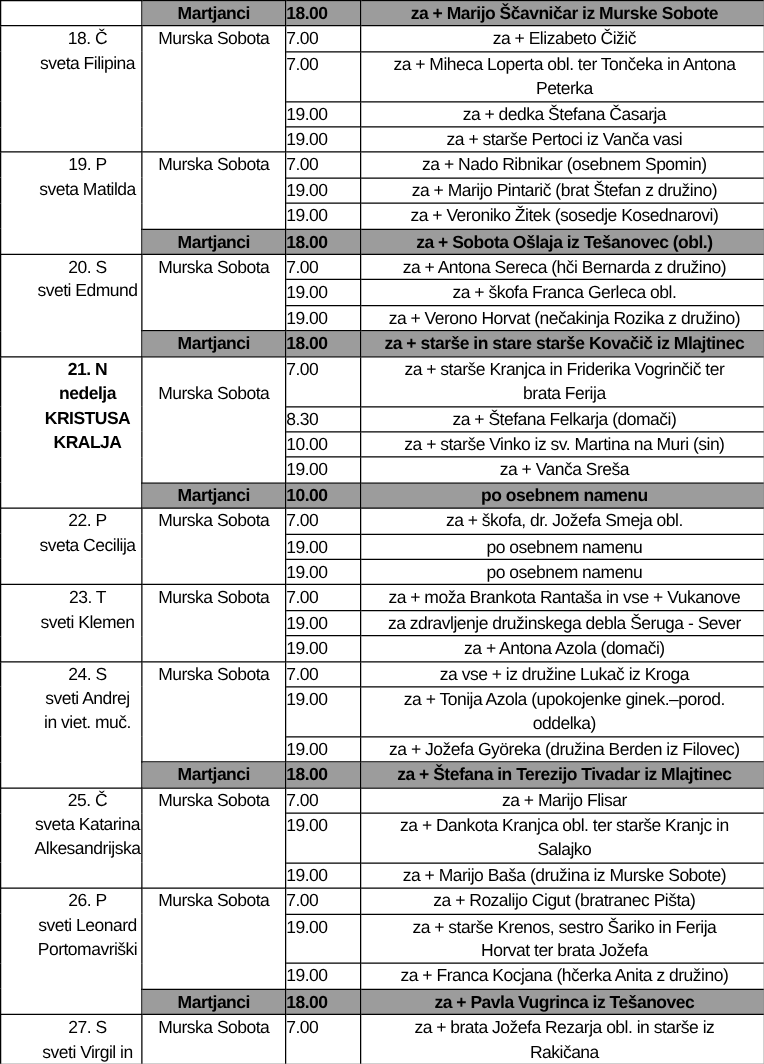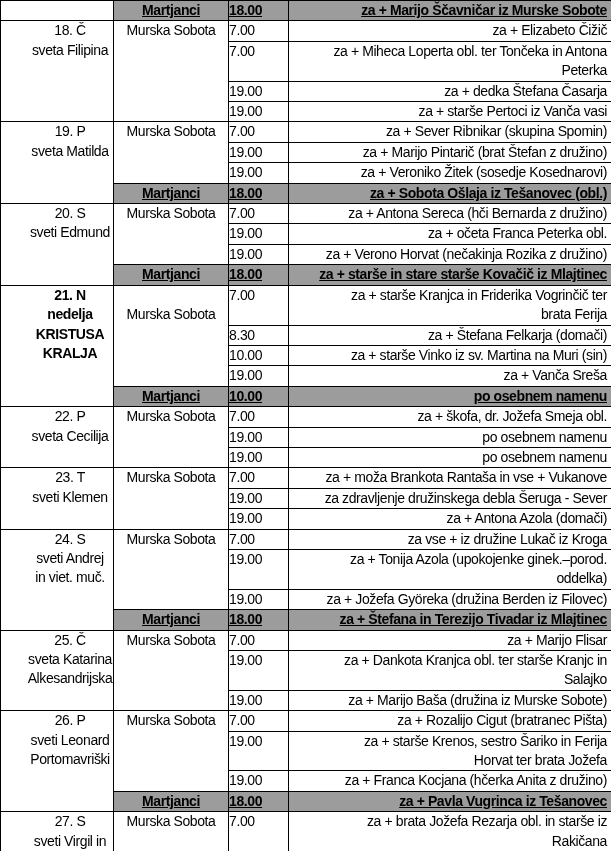--- a/index.html
+++ b/index.html
@@ -23,24 +23,24 @@
     padding:0;
     vertical-align:top;
     overflow:hidden;
     background:#ffffff;
   }
   td.date{ text-align:center;padding-left:26px; }
   td.date.emph{ font-weight:bold;margin-left:47px; }
   td.loc{ text-align:center; }
   td.loc.padtop{ padding-top:19.4px; }
   td.time{ text-align:left; }
-  td.intent{ text-align:right; }
+  td.intent{ text-align:center; }
   td.intent div{ padding:0 4px 0 7px; white-space:pre; }
   td.time div, td.loc div, td.date div{ white-space:pre; }
-  tr.martjanci td{ background:#9c9c9c; font-weight:bold;text-decoration:underline; }
+  tr.martjanci td{ background:#9c9c9c; font-weight:bold; }
   tr.martjanci td.date{ background:#ffffff; font-weight:normal; }
 </style>
 </head>
 <body>
 
 <table class="sched">
   <colgroup>
     <col style="width:113px">
     <col style="width:115px">
     <col style="width:60px">
@@ -104,21 +104,21 @@
           <div>19. P</div>
           <div>sveta Matilda</div>
         </td>
         <td class="loc" rowspan="3">
           <div>Murska Sobota</div>
         </td>
         <td class="time">
           <div>7.00</div>
         </td>
         <td class="intent">
-          <div>za + Sever Ribnikar (skupina Spomin)</div>
+          <div>za + Nado Ribnikar (osebnem Spomin)</div>
         </td>
       </tr>
       <tr>
         <td class="time">
           <div>19.00</div>
         </td>
         <td class="intent">
           <div>za + Marijo Pintarič (brat Štefan z družino)</div>
         </td>
       </tr>
@@ -154,21 +154,21 @@
         </td>
         <td class="intent">
           <div>za + Antona Sereca (hči Bernarda z družino)</div>
         </td>
       </tr>
       <tr>
         <td class="time">
           <div>19.00</div>
         </td>
         <td class="intent">
-          <div>za + očeta Franca Peterka obl.</div>
+          <div>za + škofa Franca Gerleca obl.</div>
         </td>
       </tr>
       <tr>
         <td class="time">
           <div>19.00</div>
         </td>
         <td class="intent">
           <div>za + Verono Horvat (nečakinja Rozika z družino)</div>
         </td>
       </tr>

